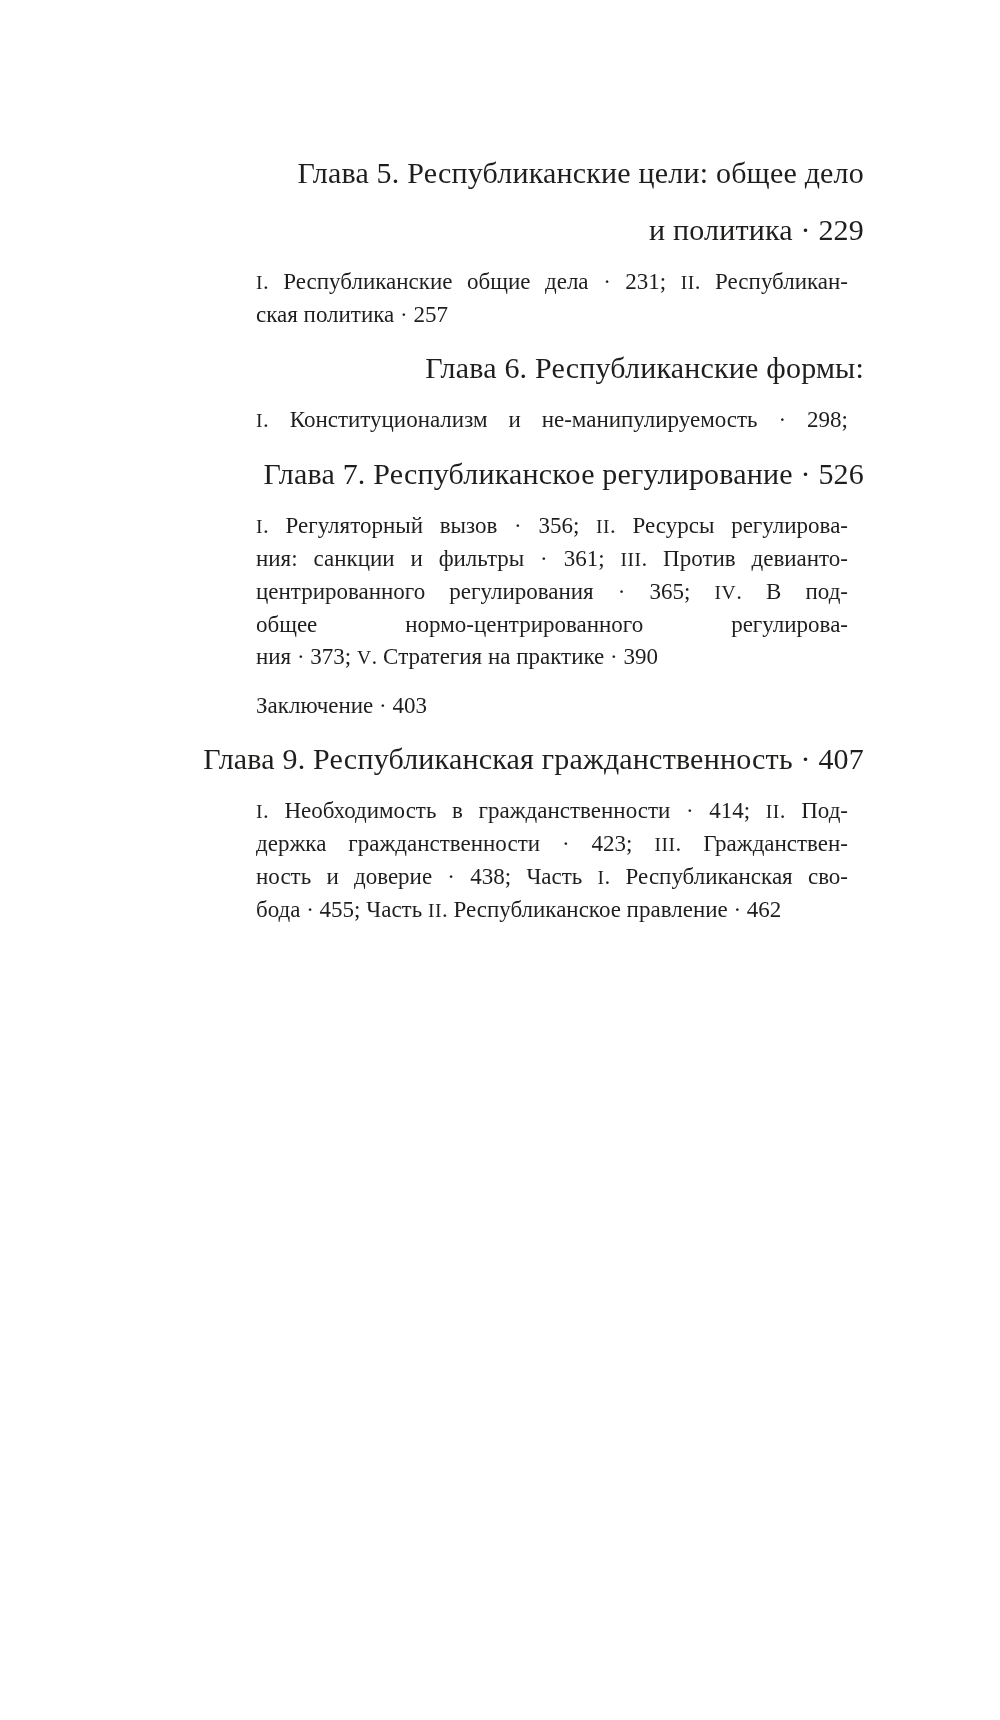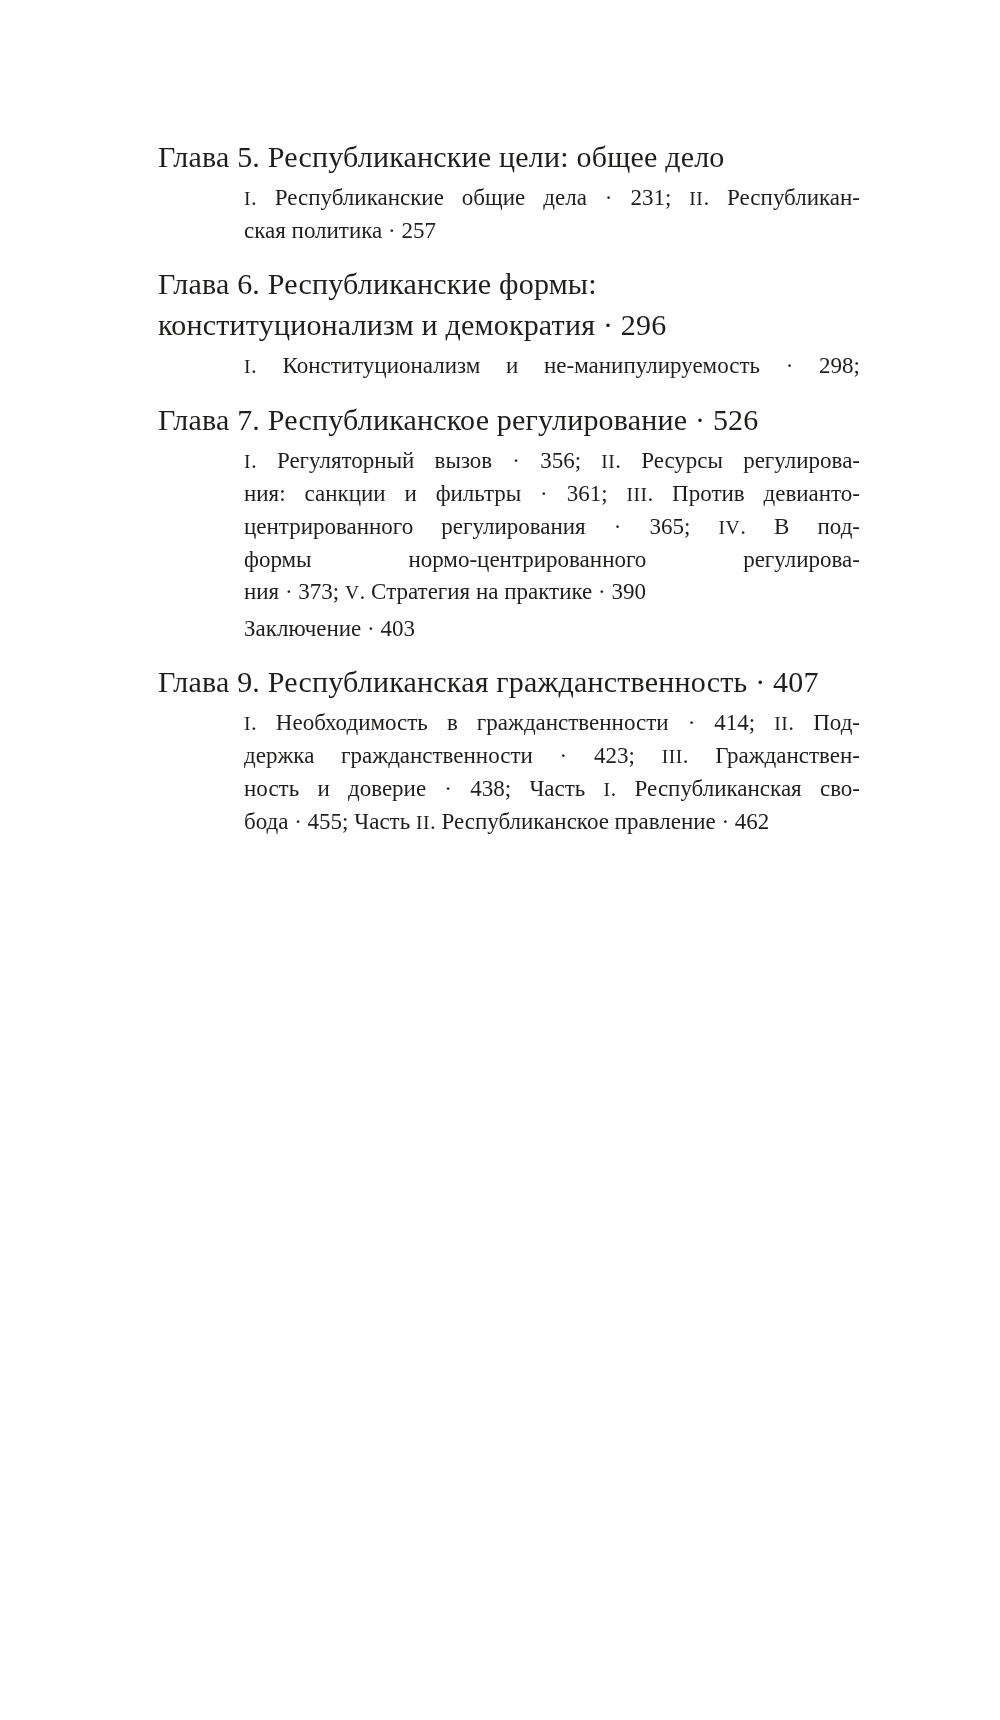--- a/index.html
+++ b/index.html
@@ -24,29 +24,30 @@
     top: 136px;
     width: 706px;
   }
   .entry {
     margin: 0 0 16px 0;
   }
   .title-line {
     font-size: 30px;
     line-height: 41px;
     letter-spacing: 0.2px;
-    text-align: left;
+    text-align: right;
     white-space: nowrap;
+    margin-top: 16px;
   }
   .subs {
     margin-top: 5px;
     padding-left: 82px;
   }
   .sub-para {
-    margin: 4px;
+    margin: 16px;
   }
   .sub-line {
     font-size: 23px;
     line-height: 32px;
     text-align: justify;
     text-align-last: justify;
   }
   .sub-line.last {
     text-align-last: left;
   }
@@ -55,44 +56,44 @@
     letter-spacing: 0.5px;
   }
 </style>
 </head>
 <body>
 
 <div class="page">
   <div class="toc" id="toc">
       <div class="entry">
         <div class="title-line">Глава 5. Республиканские цели: общее дело</div>
+        <div class="title-line">и политика · 229</div>
         <div class="subs">
           <div class="sub-para">
             <div class="sub-line"><span class="rn">I</span>. Республиканские общие дела · 231; <span class="rn">II</span>. Республикан-</div>
             <div class="sub-line last">ская политика · 257</div>
           </div>
         </div>
       </div>
       <div class="entry">
         <div class="title-line">Глава 6. Республиканские формы:</div>
-        <div class="title-line">конституционализм и демократия · 296</div>
         <div class="subs">
           <div class="sub-para">
             <div class="sub-line"><span class="rn">I</span>. Конституционализм и не-манипулируемость · 298;</div>
           </div>
         </div>
       </div>
       <div class="entry">
         <div class="title-line">Глава 7. Республиканское регулирование · 526</div>
         <div class="subs">
           <div class="sub-para">
             <div class="sub-line"><span class="rn">I</span>. Регуляторный вызов · 356; <span class="rn">II</span>. Ресурсы регулирова-</div>
             <div class="sub-line">ния: санкции и фильтры · 361; <span class="rn">III</span>. Против девианто-</div>
             <div class="sub-line">центрированного регулирования · 365; <span class="rn">IV</span>. В под-</div>
-            <div class="sub-line">формы нормо-центрированного регулирова-</div>
+            <div class="sub-line">общее нормо-центрированного регулирова-</div>
             <div class="sub-line last">ния · 373; <span class="rn">V</span>. Стратегия на практике · 390</div>
           </div>
           <div class="sub-para">
             <div class="sub-line last">Заключение · 403</div>
           </div>
         </div>
       </div>
       <div class="entry">
         <div class="title-line">Глава 9. Республиканская гражданственность · 407</div>
         <div class="subs">

